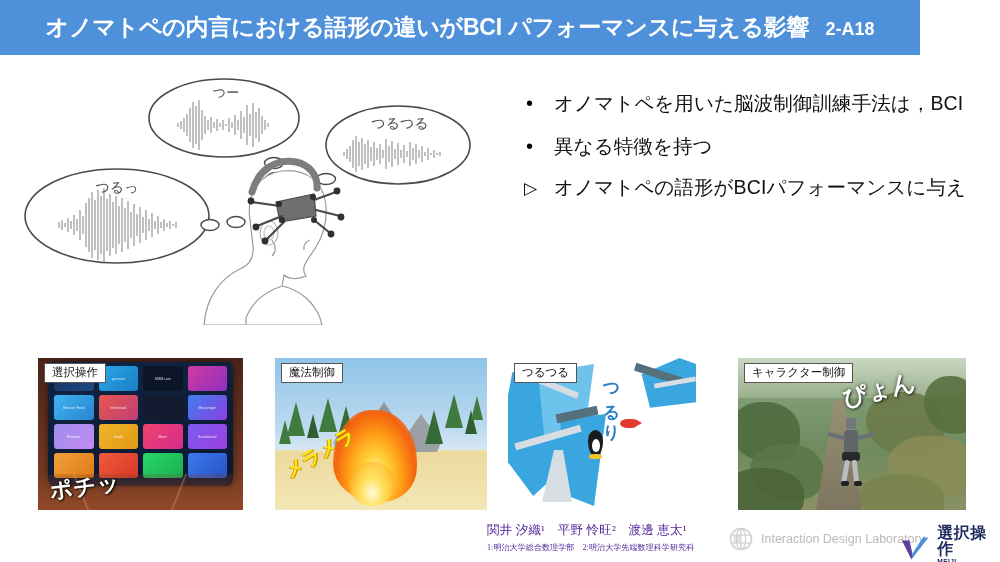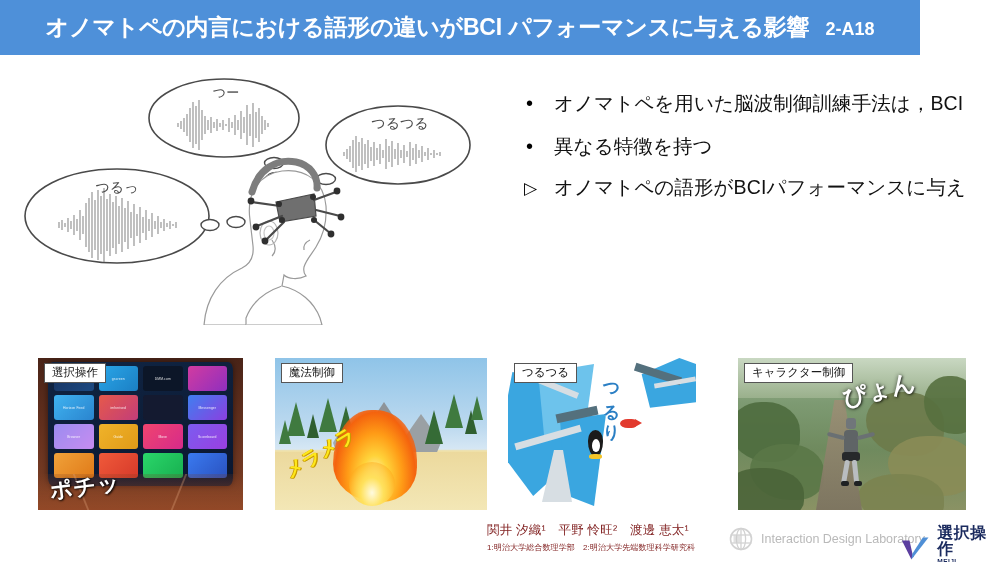--- a/index.html
+++ b/index.html
@@ -310,22 +310,23 @@
     text-shadow: 0 0 4px rgba(0,0,0,.6), 1px 1px 2px rgba(0,0,0,.55);
   }
 
   
   #footer {
     position: absolute;
     left: 0; top: 520px; width: 1000px; height: 42px;
   }
   #authors {
     position: absolute; left: 487px; top: 3px;
-    color: #7f1d1d;
+    color: #4c1d95;
     line-height: 1.2;
+    font-family: Liberation Serif, serif;
   }
   #author-line {
     font-size: 12.5px;
     white-space: nowrap;
     letter-spacing: .2px;
   }
   #affil-line {
     font-size: 8px;
     white-space: nowrap;
     margin-top: 5px;

